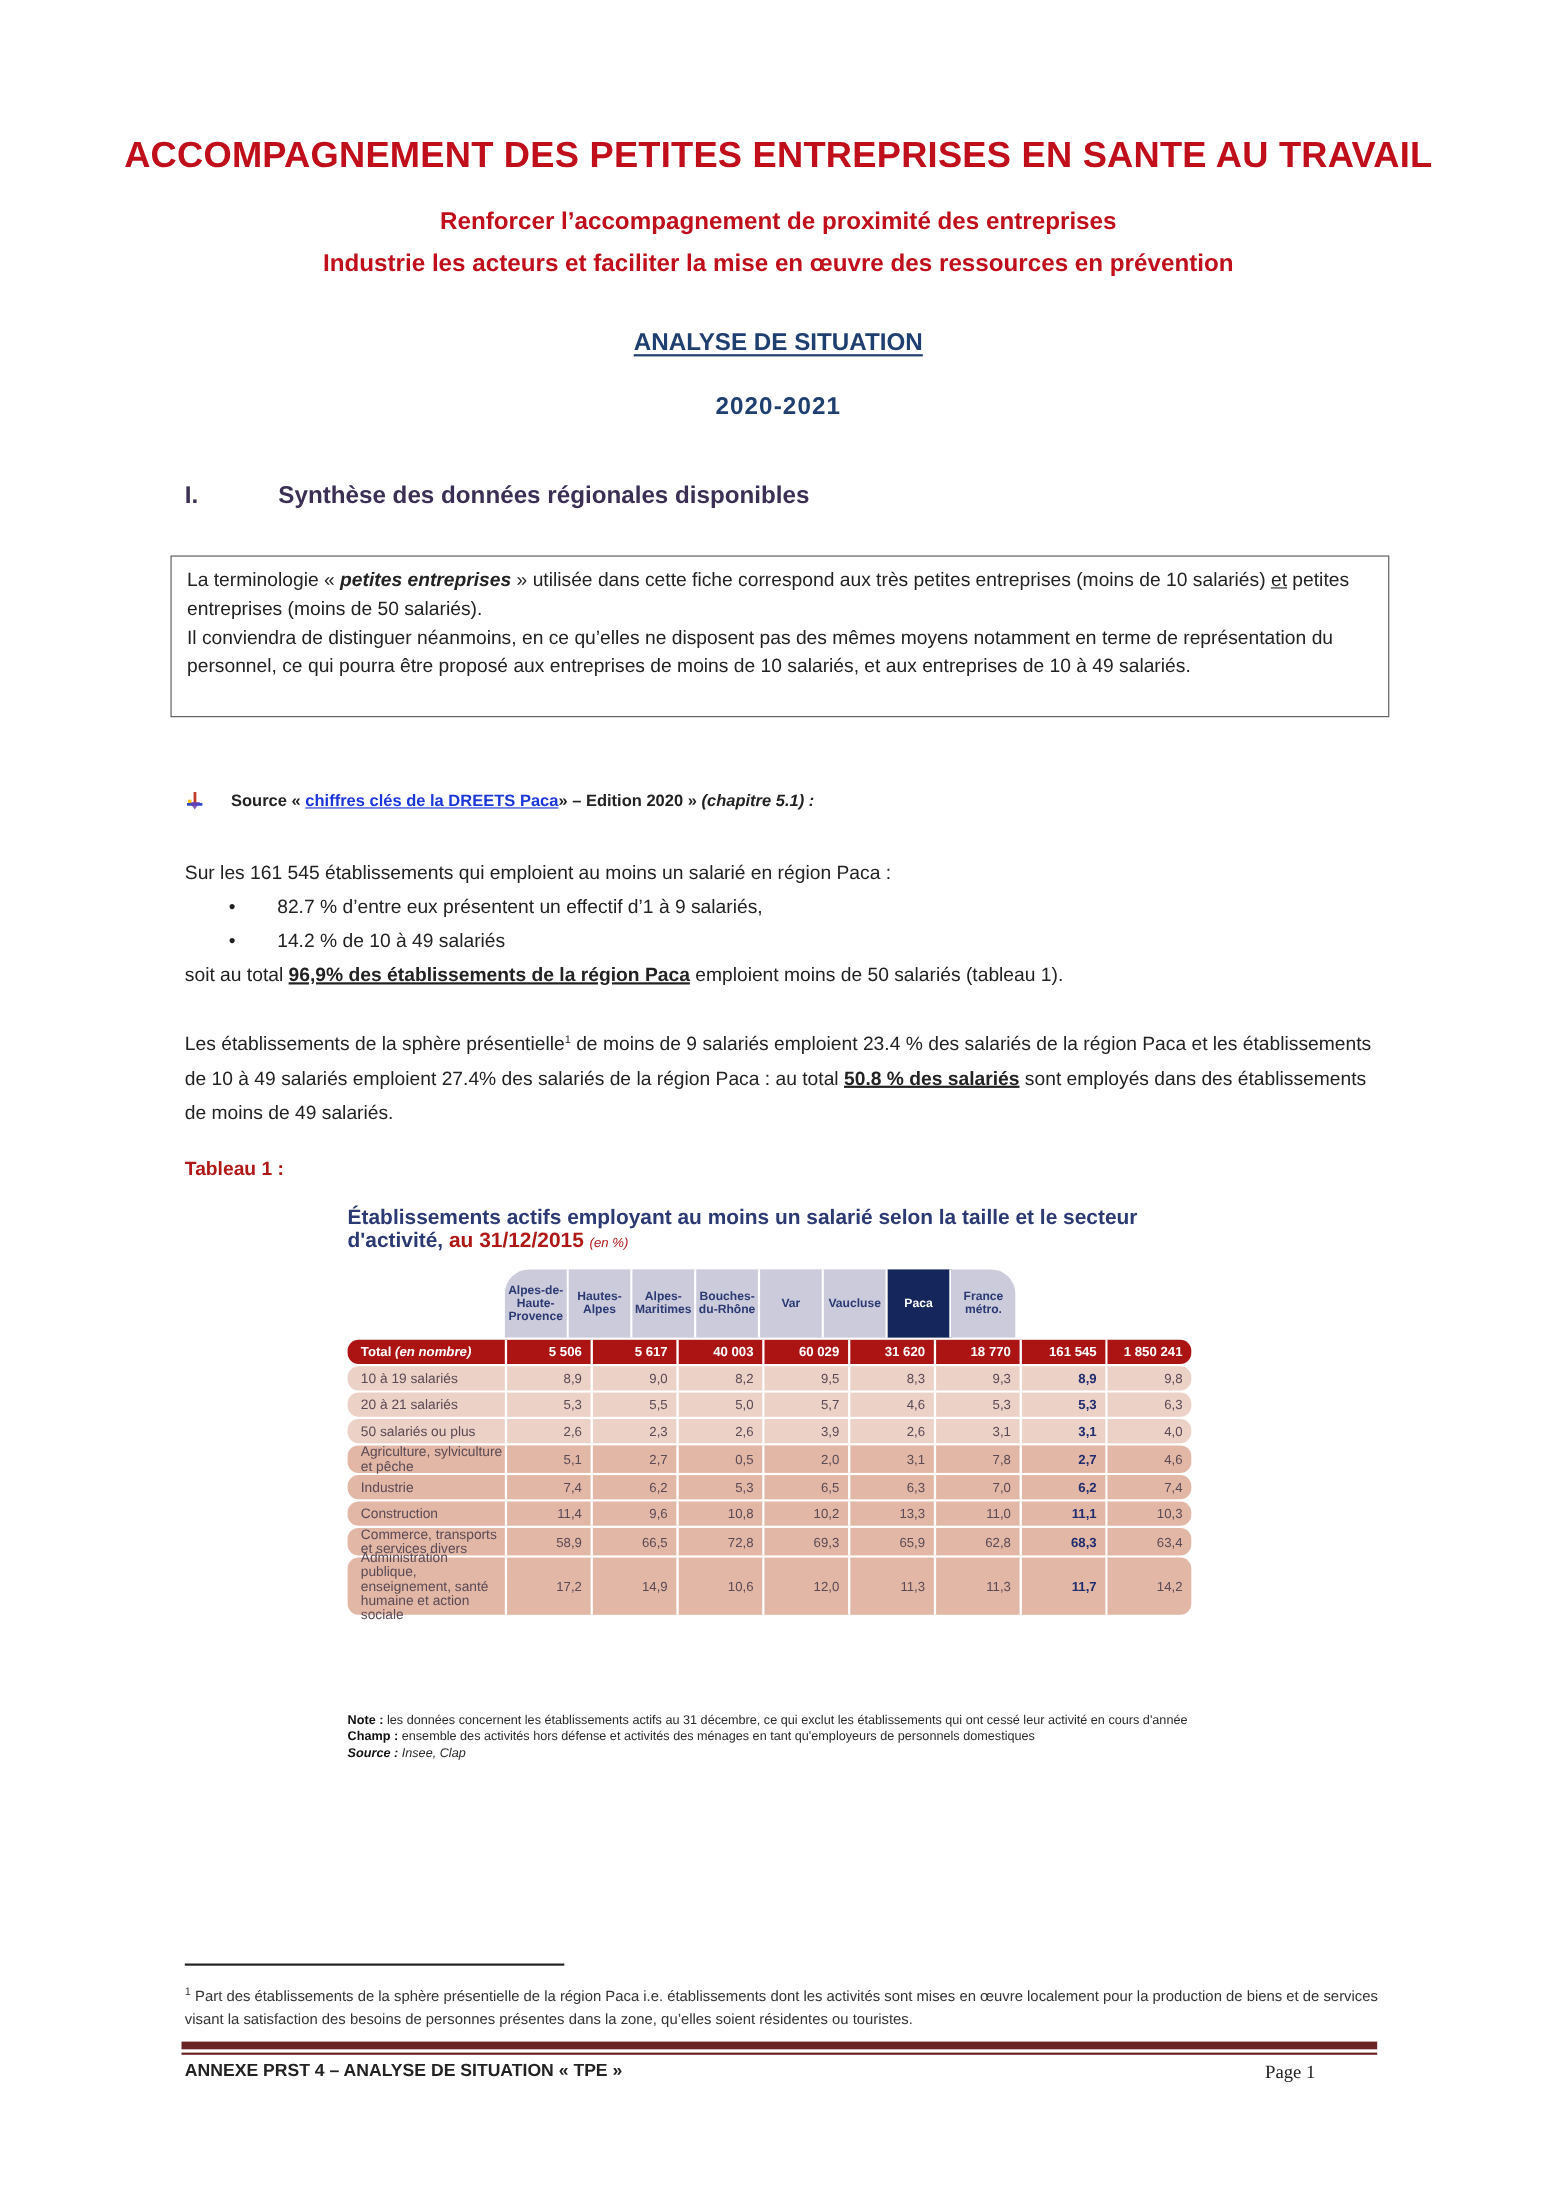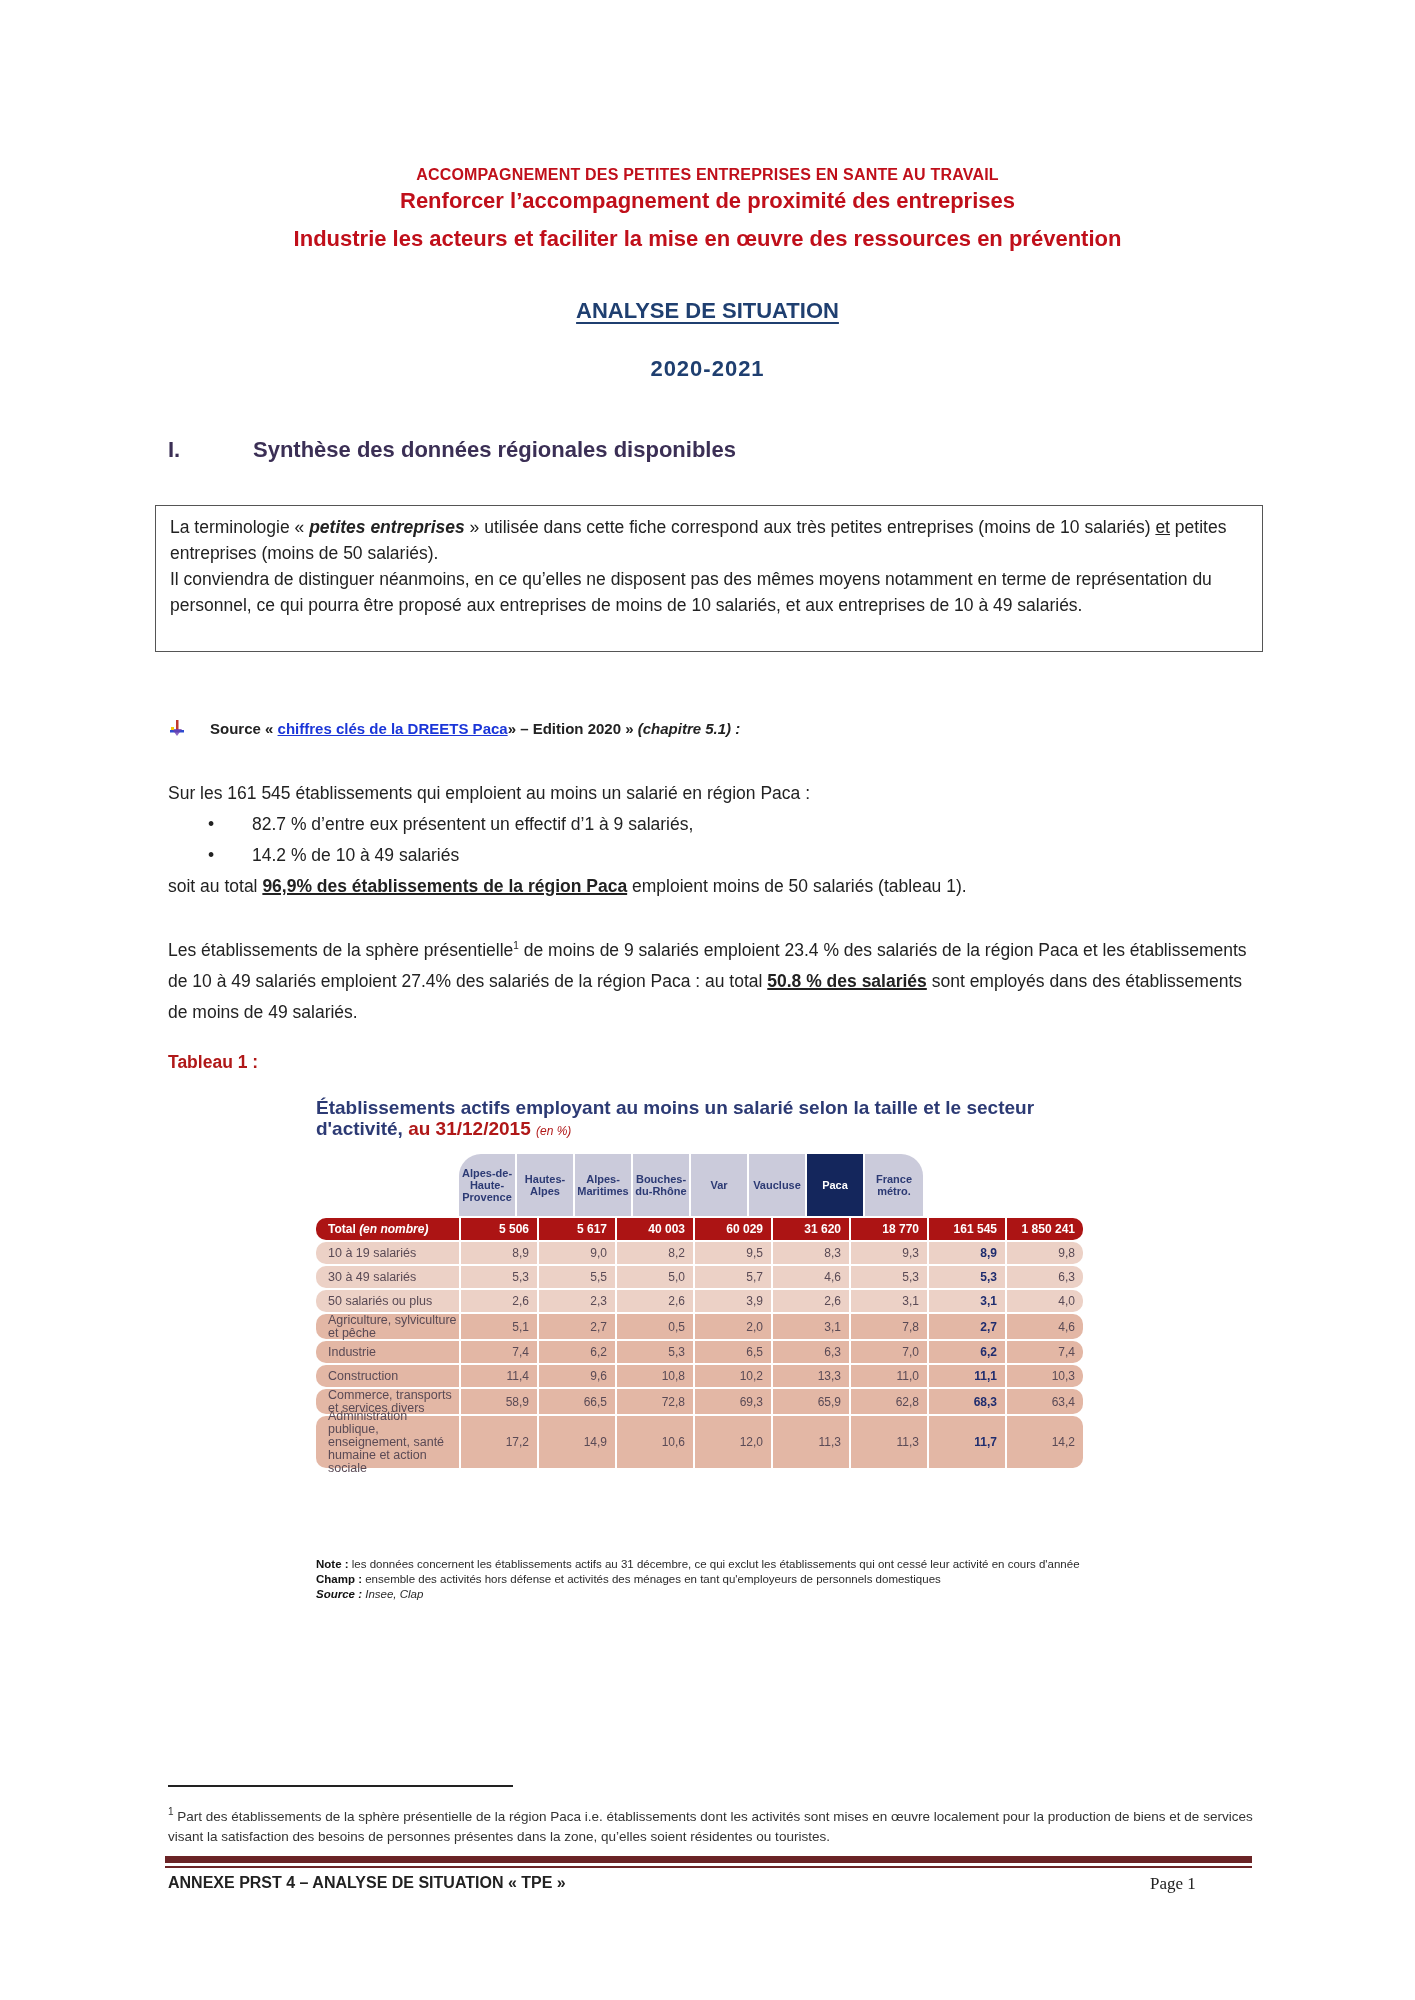--- a/index.html
+++ b/index.html
@@ -3,21 +3,21 @@
   <meta charset="utf-8">
   <style>
     html, body { margin: 0; padding: 0; background: #ffffff; }
     body {
       width: 1415px; height: 2000px; position: relative; overflow: hidden;
       font-family: "Liberation Sans", sans-serif; color: #222;
     }
     .abs { position: absolute; }
     .center { left: 0; width: 1415px; text-align: center; }
     .red { color: #c00f1a; }
-    .title-main { top: 122px; font-size: 16px; font-weight: bold; letter-spacing: 0.2px; margin-top: 44px; }
+    .title-main { top: 122px; font-size: 33px; font-weight: bold; letter-spacing: 0.2px; }
     .subtitle { font-size: 22px; font-weight: bold; }
     .sub1 { top: 188px; }
     .sub2 { top: 226px; }
     .analyse { top: 298px; font-size: 22px; font-weight: bold; color: #1f3f70; }
     .analyse span { text-decoration: underline; text-decoration-thickness: 2px; text-underline-offset: 4px; }
     .years { top: 356px; font-size: 22px; font-weight: bold; color: #1f3f70; letter-spacing: 1px; }
     .section-h { top: 437px; left: 168px; font-size: 22px; font-weight: bold; color: #3b2f55; }
     .section-h .num { display: inline-block; width: 85px; }
     .box {
       top: 505px; left: 155px; width: 1108px; height: 147px; box-sizing: border-box;
@@ -154,21 +154,21 @@
         <div class="val">8,9</div>
         <div class="val">9,0</div>
         <div class="val">8,2</div>
         <div class="val">9,5</div>
         <div class="val">8,3</div>
         <div class="val">9,3</div>
         <div class="val paca">8,9</div>
         <div class="val last">9,8</div>
       </div>
       <div class="row light h1">
-        <div class="lbl">30 à 49 salariés</div>
+        <div class="lbl">20 à 21 salariés</div>
         <div class="val">5,3</div>
         <div class="val">5,5</div>
         <div class="val">5,0</div>
         <div class="val">5,7</div>
         <div class="val">4,6</div>
         <div class="val">5,3</div>
         <div class="val paca">5,3</div>
         <div class="val last">6,3</div>
       </div>
       <div class="row light h1">

